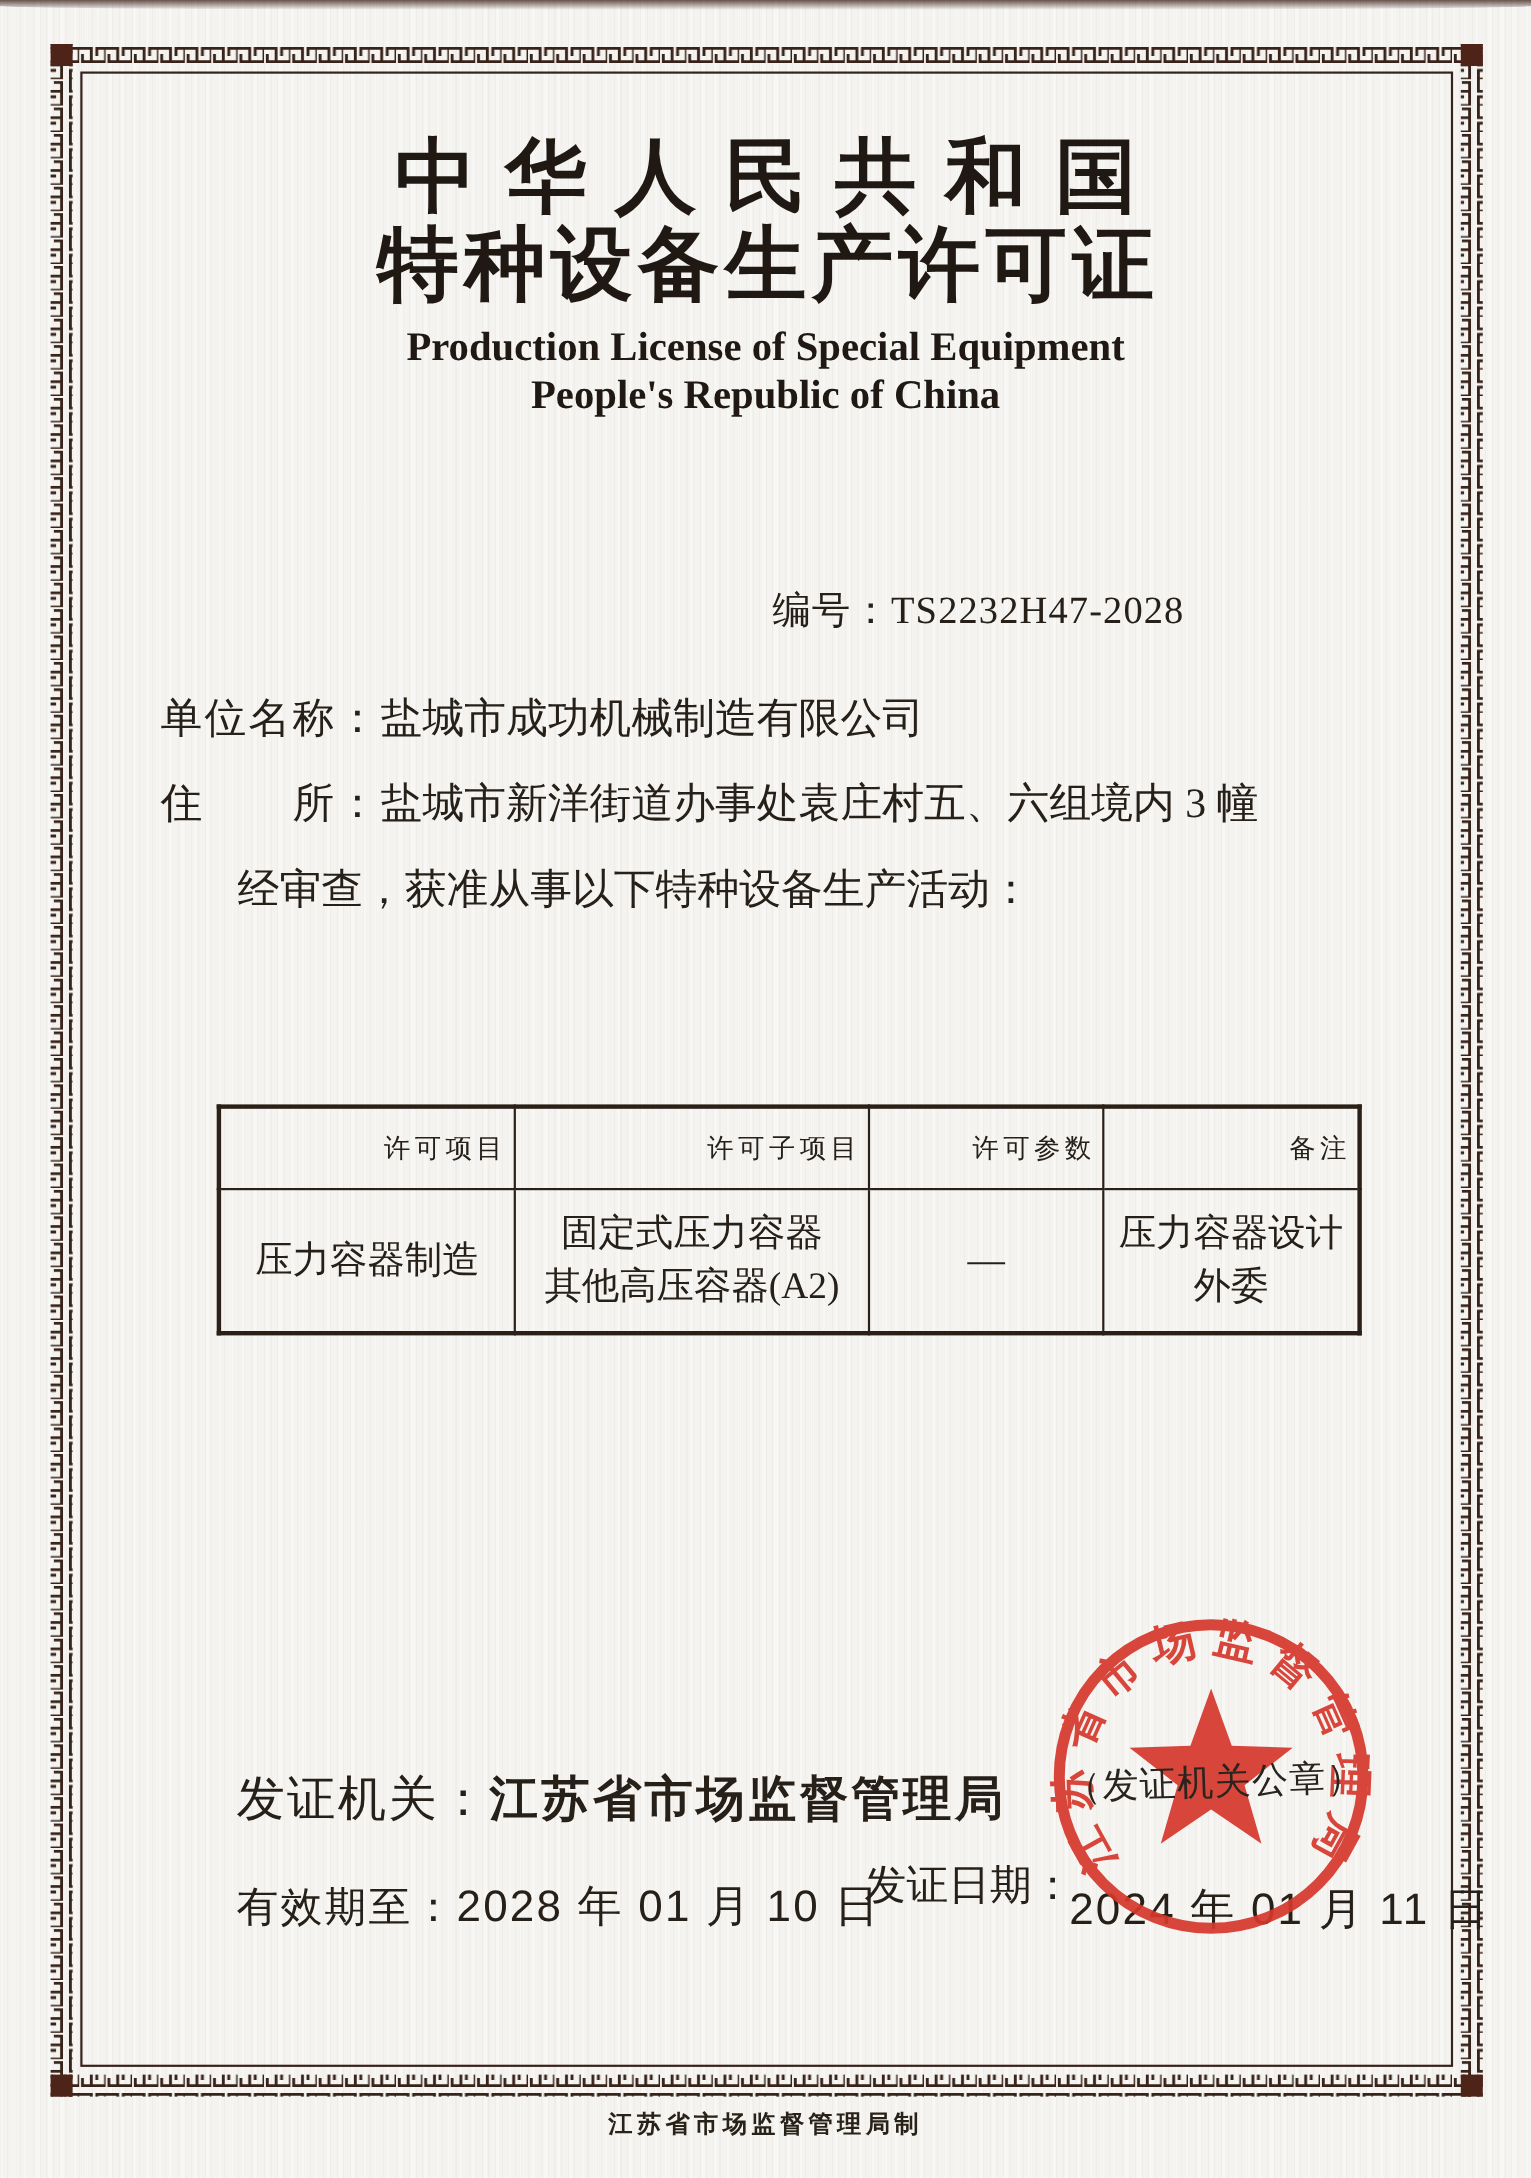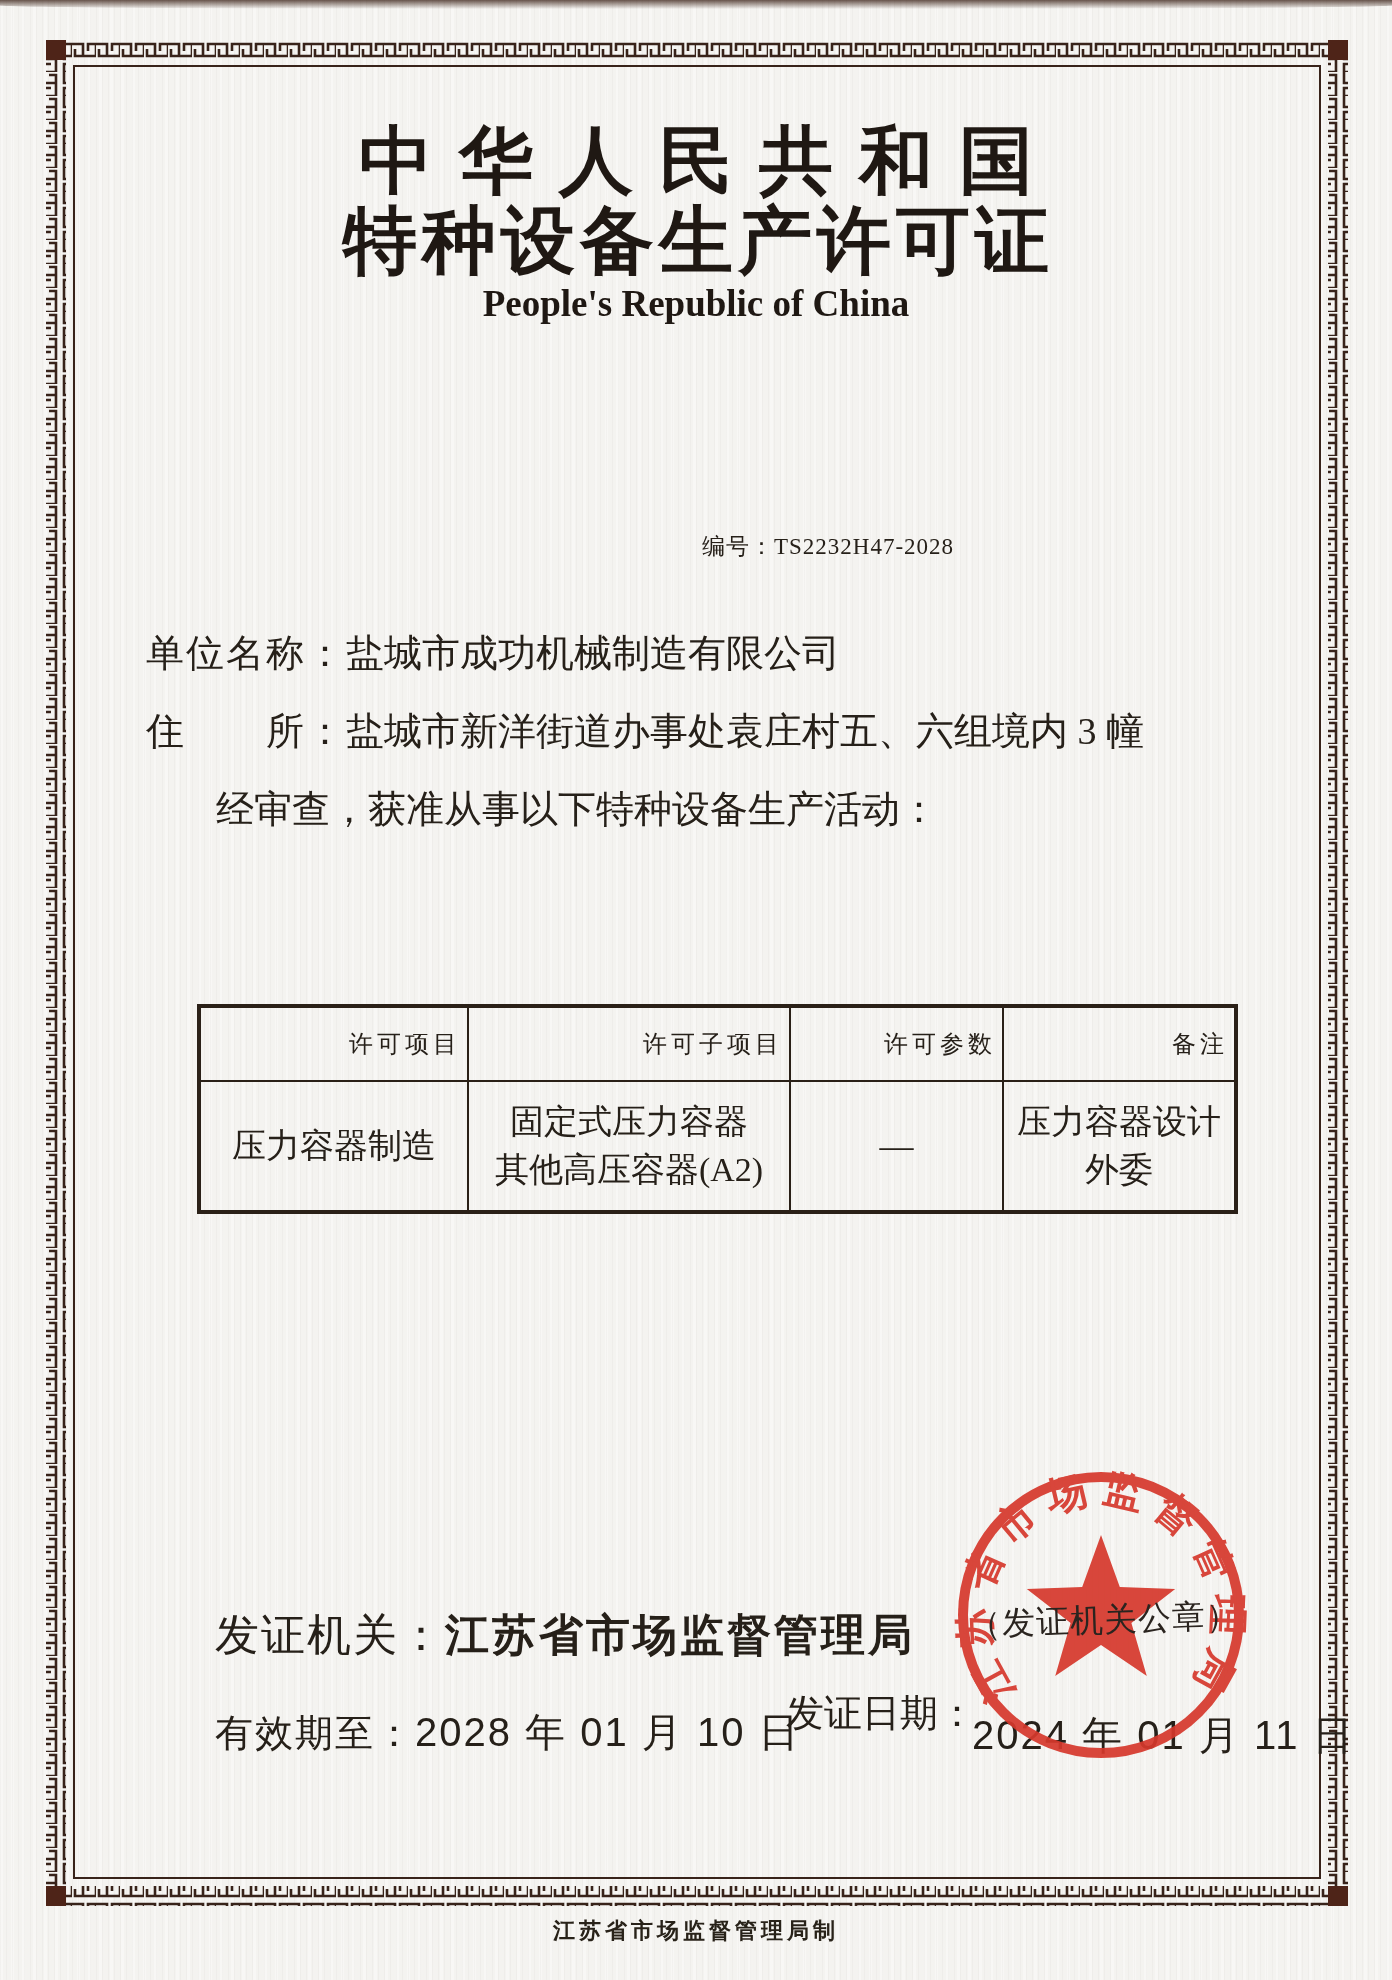--- a/index.html
+++ b/index.html
@@ -22,21 +22,21 @@
   }
   .frame { position:absolute; top:0; left:0; }
 
   .title-block { position:absolute; top:122px; left:0; right:0; text-align:center; }
   .title-cn { font-size:74px; font-weight:700; line-height:1.08; color:#1f1813; }
   .title-cn.l1 { letter-spacing:26px; text-indent:26px; }
   .title-cn.l2 { letter-spacing:5px; text-indent:5px; }
   .title-en { font-size:37px; font-weight:700; line-height:1.2; color:#1f1813; }
   .title-en.first { margin-top:12px; }
 
-  .license-no { position:absolute; left:702px; top:531px; font-size:23px; letter-spacing:1px; }
+  .license-no { position:absolute; left:702px; top:531px; font-size:35px; letter-spacing:1px; }
 
   .info-block { position:absolute; left:146px; top:614px; width:1104px; font-size:38px; line-height:78px; }
   .info-block p { margin:0; }
   .lbl { letter-spacing:2px; }
   .preline { white-space:pre-line; }
   .approval { text-indent:70px; }
 
   table.permit {
     position:absolute; left:197px; top:1004px; width:1037px;
     border-collapse:collapse; table-layout:fixed;
@@ -93,20 +93,21 @@
     <rect x="46" y="40" width="20" height="20" fill="#4e2418"></rect>
     <rect x="1328" y="40" width="20" height="20" fill="#4e2418"></rect>
     <rect x="46" y="1886" width="20" height="20" fill="#4e2418"></rect>
     <rect x="1328" y="1886" width="20" height="20" fill="#4e2418"></rect>
     <rect x="74" y="66" width="1246" height="1812" fill="none" stroke="#38231a" stroke-width="2"></rect>
   </svg>
 
   <div class="title-block">
     <div class="title-cn l1">中华人民共和国</div>
     <div class="title-cn l2">特种设备生产许可证</div>
+    <div class="title-en first">Production License of Special Equipment</div>
     <div class="title-en">People's Republic of China</div>
   </div>
 
   <div class="license-no">
     <span>编号：</span><span>TS2232H47-2028</span>
   </div>
 
   <div class="info-block">
     <p>
       <span class="lbl">单位名称：</span><span>盐城市成功机械制造有限公司</span>

